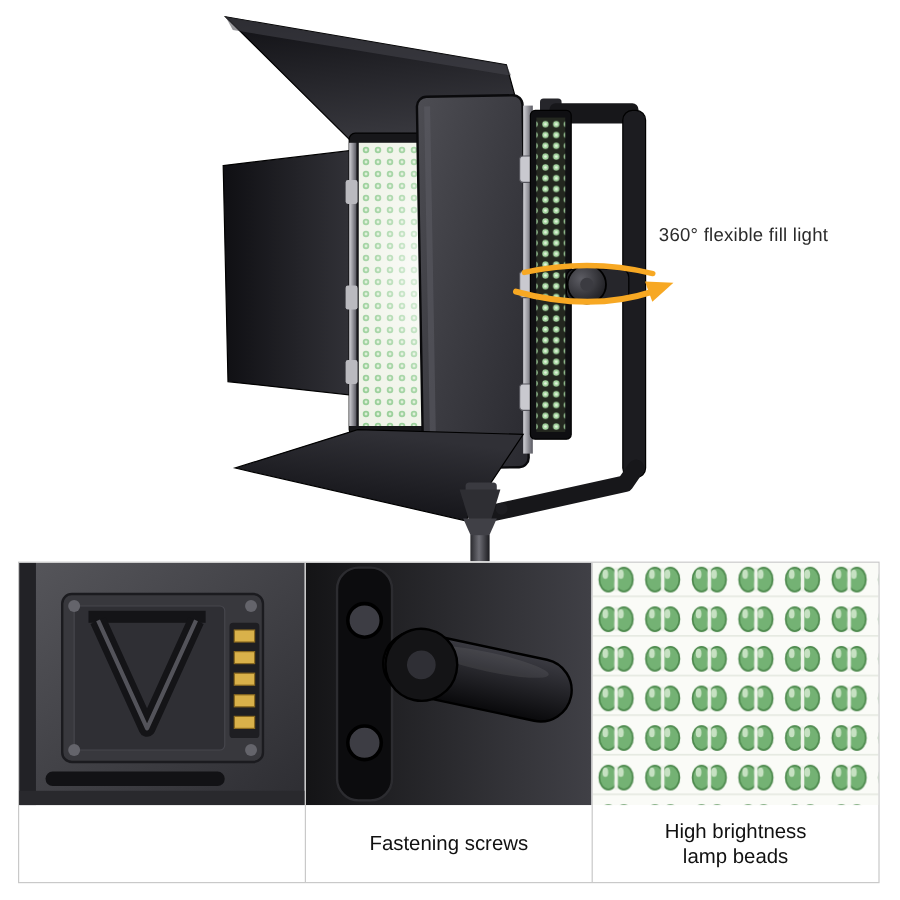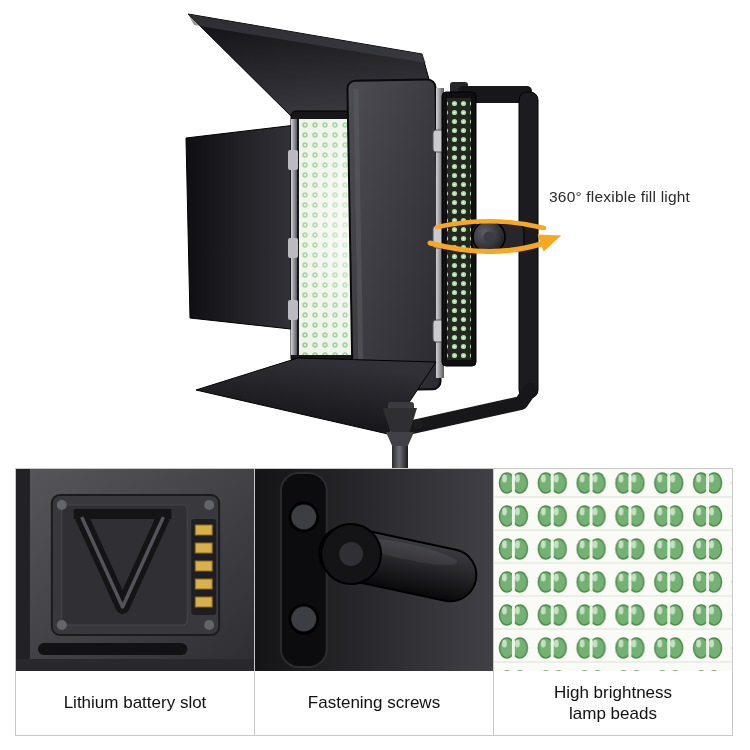--- a/index.html
+++ b/index.html
@@ -173,23 +173,20 @@
         <rect x="180" y="74" width="17" height="10" fill="#d9b14a" stroke="#8a6a20"></rect>
         <rect x="180" y="92" width="17" height="10" fill="#d9b14a" stroke="#8a6a20"></rect>
         <rect x="180" y="110" width="17" height="10" fill="#d9b14a" stroke="#8a6a20"></rect>
         <rect x="180" y="128" width="17" height="10" fill="#d9b14a" stroke="#8a6a20"></rect>
         <circle cx="46" cy="36" r="5" fill="#64646b"></circle>
           <circle cx="194" cy="36" r="5" fill="#64646b"></circle>
         <circle cx="46" cy="156" r="5" fill="#64646b"></circle>
           <circle cx="194" cy="156" r="5" fill="#64646b"></circle>
         <rect x="22" y="174" width="150" height="12" rx="6" fill="#121215"></rect>
       </svg>
-      <div class="caption">
-        <span>Lithium battery slot</span>
-      </div>
     </div>
 
     <div class="cell">
       <svg viewBox="0 0 239 202" preserveAspectRatio="none">
         <defs>
           <linearGradient id="s-bg" x1="0" y1="0" x2="1" y2="0">
             <stop offset="0" stop-color="#141416"></stop>
               <stop offset="1" stop-color="#404046"></stop>
           </linearGradient>
           <linearGradient id="s-handle" x1="0" y1="0" x2="0" y2="1">

